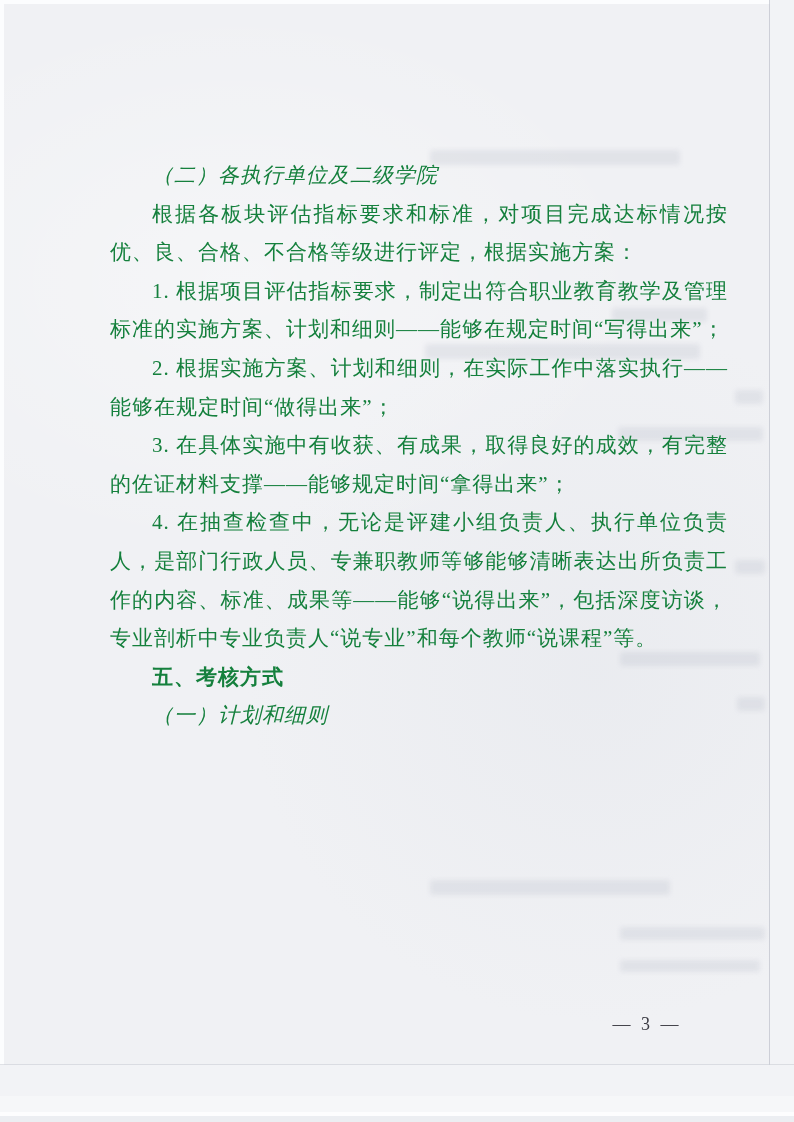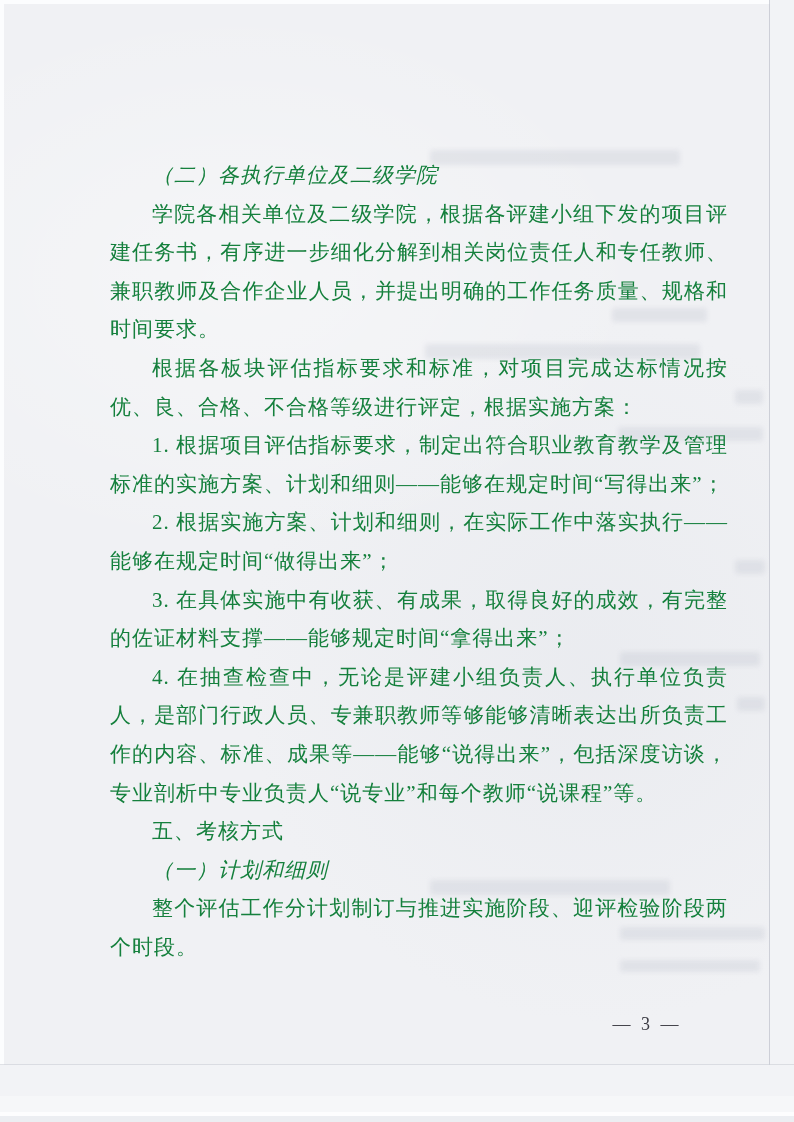--- a/index.html
+++ b/index.html
@@ -55,21 +55,21 @@
     line-height: 38.6px;
     letter-spacing: 1px;
     text-align: justify;
     margin-top: 20px;
   }
   .doc-content p {
     margin: 0;
     text-indent: 2em;
   }
   .para.subheading { font-style: italic; }
-  .para.heading    { font-weight: normal; }
+  .para.heading    { font-weight: bold; }
 
   .page-number {
     position: absolute;
     left: 592px;
     top: 1014px;
     width: 110px;
     text-align: center;
     font-size: 18px;
     letter-spacing: 3px;
     color: #3c3c44;
@@ -97,25 +97,23 @@
   <div class="art" style="left:618px; top:427px; width:145px; height:14px;"></div>
   <div class="art" style="left:735px; top:560px; width:30px;  height:14px;"></div>
   <div class="art" style="left:620px; top:652px; width:140px; height:14px;"></div>
   <div class="art" style="left:737px; top:697px; width:28px;  height:14px;"></div>
   <div class="art" style="left:430px; top:880px; width:240px; height:15px;"></div>
   <div class="art" style="left:620px; top:927px; width:145px; height:13px;"></div>
   <div class="art" style="left:620px; top:960px; width:140px; height:12px;"></div>
 
   <main class="doc-content">
       <p class="para subheading">（二）各执行单位及二级学院</p>
-      <p class="para body">学院各相关单位及二级学院，根据各评建小组下发的项目评建任务书，有序进一步细化分解到相关岗位责任人和专任教师、兼职教师及合作企业人员，并提出明确的工作任务质量、规格和时间要求。</p>
       <p class="para body">根据各板块评估指标要求和标准，对项目完成达标情况按优、良、合格、不合格等级进行评定，根据实施方案：</p>
       <p class="para body">1. 根据项目评估指标要求，制定出符合职业教育教学及管理标准的实施方案、计划和细则——能够在规定时间“写得出来”；</p>
       <p class="para body">2. 根据实施方案、计划和细则，在实际工作中落实执行——能够在规定时间“做得出来”；</p>
       <p class="para body">3. 在具体实施中有收获、有成果，取得良好的成效，有完整的佐证材料支撑——能够规定时间“拿得出来”；</p>
       <p class="para body">4. 在抽查检查中，无论是评建小组负责人、执行单位负责人，是部门行政人员、专兼职教师等够能够清晰表达出所负责工作的内容、标准、成果等——能够“说得出来”，包括深度访谈，专业剖析中专业负责人“说专业”和每个教师“说课程”等。</p>
       <p class="para heading">五、考核方式</p>
       <p class="para subheading">（一）计划和细则</p>
-      <p class="para body">整个评估工作分计划制订与推进实施阶段、迎评检验阶段两个时段。</p>
     </main>
 
   <div class="page-number">— 3 —</div>
 </div>
 
 </body></html>

